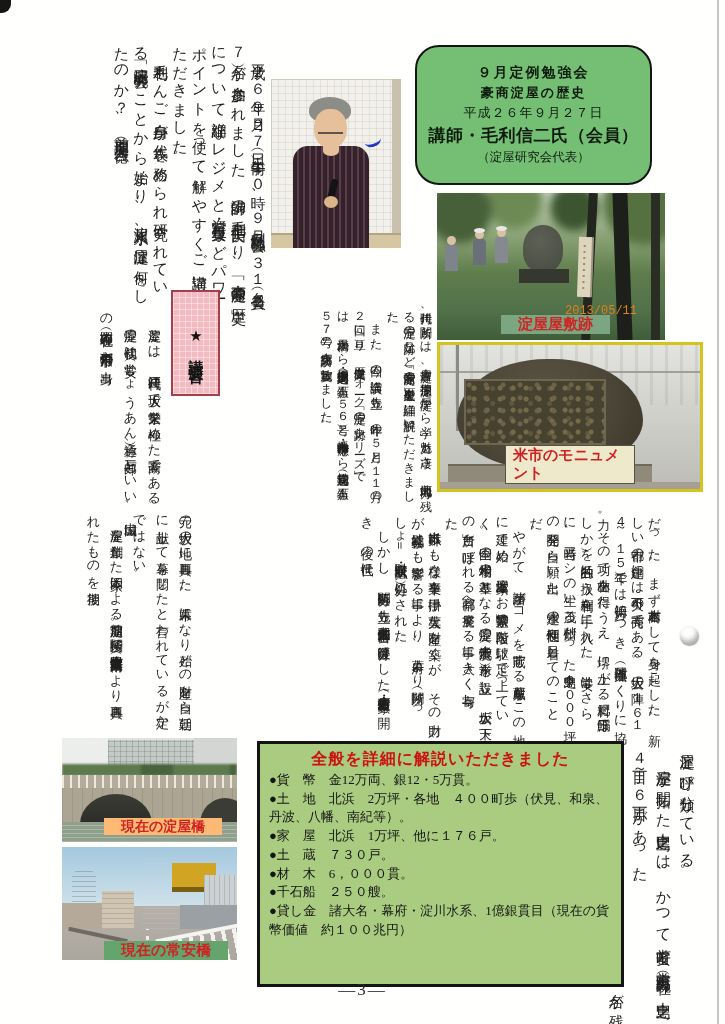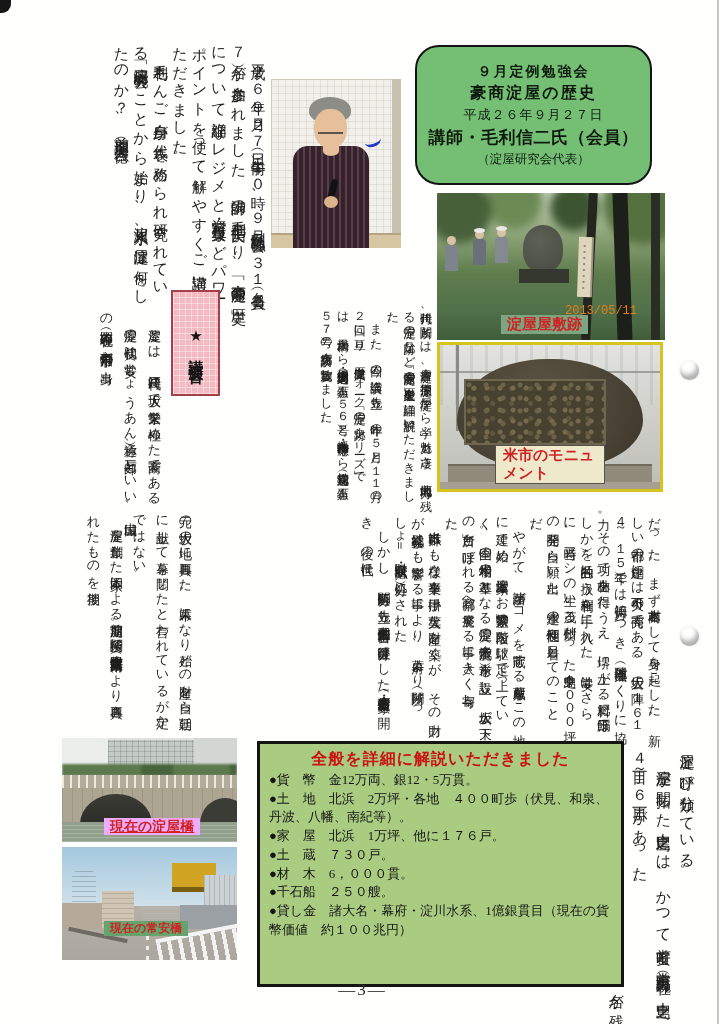--- a/index.html
+++ b/index.html
@@ -22,35 +22,35 @@
   #mid-left{left:46px;top:305px;width:120px;height:220px;font-size:13px;letter-spacing:.75px;line-height:24px;}
   #bottom-main{left:204px;top:508px;width:458px;height:218px;font-size:13px;letter-spacing:.6px;line-height:16.9px;}
   #bottom-left{left:36px;top:506px;width:161px;height:216px;font-size:13px;letter-spacing:.4px;line-height:23px;}
   #bottom-right-col{left:556px;top:742px;width:142px;height:267px;font-size:15px;letter-spacing:1.6px;line-height:23.6px;}
   
   #title-box{position:absolute;left:415px;top:45px;width:233px;height:136px;background:#74bf74;
              border:2.5px solid #141414;border-radius:24px;display:flex;flex-direction:column;
              justify-content:center;align-items:center;gap:2px;color:#0d1a0d;
              font-family:"Liberation Sans","DejaVu Sans",sans-serif;}
   .tb-l1{font-size:14px;font-weight:bold;letter-spacing:2px;}
-  .tb-l2{font-size:16px;font-weight:bold;letter-spacing:2px;}
+  .tb-l2{font-size:13px;font-weight:bold;letter-spacing:2px;}
   .tb-l3{font-size:13px;letter-spacing:1px;}
   .tb-l4{font-size:17px;font-weight:bold;letter-spacing:.5px;}
   .tb-l5{font-size:12.5px;}
   
   #lecture-box{position:absolute;left:171px;top:290px;width:45px;height:102px;background:#f4bac2;
                border:2px solid #a34049;display:flex;justify-content:center;align-items:center;
                background-image:repeating-linear-gradient(0deg,rgba(255,255,255,.4) 0 1px,transparent 1px 6px),
                                 repeating-linear-gradient(90deg,rgba(255,255,255,.4) 0 1px,transparent 1px 6px);}
   #lecture-box span{writing-mode:vertical-rl;font-size:15px;font-weight:bold;letter-spacing:3px;color:#141414;
                     font-family:"Liberation Sans","DejaVu Sans",sans-serif;}
   
   .photo{position:absolute;overflow:hidden;}
   .caption{position:absolute;font-family:"Liberation Sans","DejaVu Sans",sans-serif;
-           font-weight:bold;color:#cf2323;padding:0 6px;line-height:1.25;}
+           font-weight:bold;color:#cf2323;padding:0 17px;line-height:1.25;}
   
   #photo-speaker{left:271px;top:79px;width:130px;height:169px;background:#f2f0ea;
     background-image:repeating-linear-gradient(0deg,rgba(120,115,100,.12) 0 1px,transparent 1px 7px),
                      repeating-linear-gradient(90deg,rgba(120,115,100,.12) 0 1px,transparent 1px 7px);
     box-shadow:inset 0 0 0 1px #cfcabc;}
   .sp-wall{position:absolute;right:0;top:0;width:9px;height:100%;background:#c9c0ae;}
   .sp-desk{position:absolute;left:0;bottom:0;width:100%;height:13px;background:#d6c6a2;border-top:2px solid #b3a486;}
   .sp-scribble{position:absolute;right:20px;top:55px;width:17px;height:10px;border-bottom:3px solid #2239c8;
                border-radius:50%;transform:rotate(-18deg);}
   .sp-hair{position:absolute;left:38px;top:18px;width:42px;height:26px;background:#8d8d87;border-radius:50% 50% 42% 42%;}
@@ -82,21 +82,21 @@
   .ya-person{position:absolute;width:13px;height:26px;border-radius:4px 4px 0 0;}
   .ya-p1{left:8px;top:52px;background:#7d848c;}
   .ya-p2{left:36px;top:46px;background:#6a7077;}
   .ya-p3{left:58px;top:44px;background:#848a90;}
   .ya-head{position:absolute;left:2px;top:-9px;width:9px;height:9px;border-radius:50%;background:#d9c1a6;}
   .ya-cap{position:absolute;left:1px;top:-11px;width:11px;height:5px;border-radius:50%;background:#e8e8e4;}
   #yashiki-caption{left:64px;bottom:6px;font-size:15px;background:#7ba681;}
   #yashiki-stamp{position:absolute;right:28px;bottom:22px;font-size:12px;color:#e2801c;
                  font-family:"Liberation Mono","DejaVu Sans Mono",monospace;}
   
-  #photo-monument{left:437px;top:342px;width:226px;height:150px;border:3px solid #d6c41e;box-sizing:border-box;
+  #photo-monument{left:437px;top:342px;width:266px;height:150px;border:3px solid #d6c41e;box-sizing:border-box;
     background:linear-gradient(180deg,#e3e3df 0%,#d3d3ce 40%,#bdbdb6 100%);}
   .mo-buildings{position:absolute;left:0;top:0;width:100%;height:42%;
     background:repeating-linear-gradient(90deg,rgba(100,100,110,.12) 0 3px,transparent 3px 15px);}
   .mo-fence{position:absolute;left:0;top:26px;width:100%;height:2px;background:#a0a09a;}
   .mo-pole{position:absolute;left:16px;top:0;width:3px;height:60%;background:#8a8a86;}
   .mo-oval{position:absolute;left:17px;top:14px;width:186px;height:110px;
     border-radius:50% 50% 46% 46% / 58% 58% 46% 46%;
     background:radial-gradient(circle at 45% 35%,#5a5342 0%,#4c4638 55%,#3a3529 100%);}
   .mo-frame{position:absolute;left:24px;top:34px;width:138px;height:62px;border:2px solid #6e664e;
     background:
@@ -123,21 +123,21 @@
   .yb-parapet{position:absolute;left:0;top:37px;width:100%;height:13px;background:#b3ac9c;
     background-image:repeating-linear-gradient(90deg,#efe9dc 0 2px,transparent 2px 8px);}
   .yb-wall{position:absolute;left:0;top:50px;width:100%;height:36px;background:#ada593;
     background-image:repeating-linear-gradient(90deg,rgba(80,70,55,.14) 0 1px,transparent 1px 10px);}
   .yb-arch{position:absolute;left:18px;top:56px;width:72px;height:30px;border-radius:50% 50% 0 0/100% 100% 0 0;
     background:linear-gradient(#3c3c36,#2c2c28);}
   .yb-arch2{position:absolute;left:138px;top:60px;width:50px;height:26px;border-radius:50% 50% 0 0/100% 100% 0 0;
     background:#3c3c36;}
   .yb-water{position:absolute;left:0;top:84px;width:100%;height:20px;background:#90a08c;
     background-image:repeating-linear-gradient(0deg,rgba(230,235,225,.3) 0 1px,transparent 1px 4px);}
-  #yodoyabashi-caption{left:42px;bottom:7px;font-size:14px;background:#f0abfc;text-decoration:underline;}
+  #yodoyabashi-caption{left:42px;bottom:7px;font-size:14px;background:#fdba74;}
   
   #photo-joanbashi{left:62px;top:847px;width:175px;height:113px;
     background:linear-gradient(180deg,#a4c8de 0%,#cfe1ea 52%,#b5b1a8 52.5%,#aba79e 100%);}
   .jb-cyl{position:absolute;left:10px;top:22px;width:24px;height:58px;border-radius:9px;
     background:linear-gradient(90deg,#9aa4a8,#c6cdd0 50%,#8e989c);
     background-image:repeating-linear-gradient(0deg,rgba(60,70,75,.25) 0 1px,transparent 1px 5px);}
   .jb-low-l{position:absolute;left:0;top:56px;width:42px;height:26px;background:#b5aa9a;}
   .jb-beige{position:absolute;left:40px;top:44px;width:32px;height:38px;background:#cfc5b2;
     background-image:repeating-linear-gradient(0deg,rgba(90,80,60,.2) 0 1px,transparent 1px 5px);}
   .jb-tower{position:absolute;left:80px;top:6px;width:36px;height:76px;
@@ -145,21 +145,21 @@
     background-image:repeating-linear-gradient(0deg,rgba(200,210,215,.18) 0 1px,transparent 1px 5px);}
   .jb-crane{position:absolute;left:110px;top:16px;width:44px;height:24px;background:#d2a424;border-bottom:5px solid #7a5f12;}
   .jb-white{position:absolute;left:142px;top:28px;width:33px;height:54px;background:#ccd2d4;
     background-image:repeating-linear-gradient(90deg,rgba(70,80,85,.2) 0 1px,transparent 1px 5px);}
   .jb-mid{position:absolute;left:118px;top:58px;width:57px;height:24px;background:#9aa0a4;}
   .jb-median{position:absolute;left:84px;top:82px;width:3px;height:31px;
     background:repeating-linear-gradient(0deg,#eeeeea 0 4px,transparent 4px 10px);}
   .jb-curb{position:absolute;left:6px;top:86px;width:60px;height:4px;background:#6e6a62;transform:rotate(12deg);}
   .jb-rail{position:absolute;left:96px;top:84px;width:86px;height:32px;transform:rotate(-11deg);
     background:repeating-linear-gradient(90deg,#f2f2f0 0 4px,transparent 4px 11px);border-top:4px solid #f4f4f2;}
-  #joanbashi-caption{left:42px;bottom:24px;font-size:12px;background:#66a46e;}
+  #joanbashi-caption{left:42px;bottom:0;font-size:15px;background:#66a46e;}
   
   #property-box{position:absolute;left:257px;top:741px;width:367px;height:246px;box-sizing:border-box;
     background:#a9cc80;border:3px solid #141414;padding:5px 9px 4px 9px;color:#151515;}
   .pb-title{text-align:center;color:#cc1111;font-weight:bold;font-size:16px;letter-spacing:1px;
     font-family:"Liberation Sans","DejaVu Sans",sans-serif;margin-bottom:1px;}
   .pb-note{font-size:12.5px;line-height:1.42;}
   .pb-item{font-size:13px;line-height:1.44;}
   
   #page-number{position:absolute;left:0;top:980px;width:725px;text-align:center;
     font-size:17px;letter-spacing:2px;color:#2a2a2a;}

